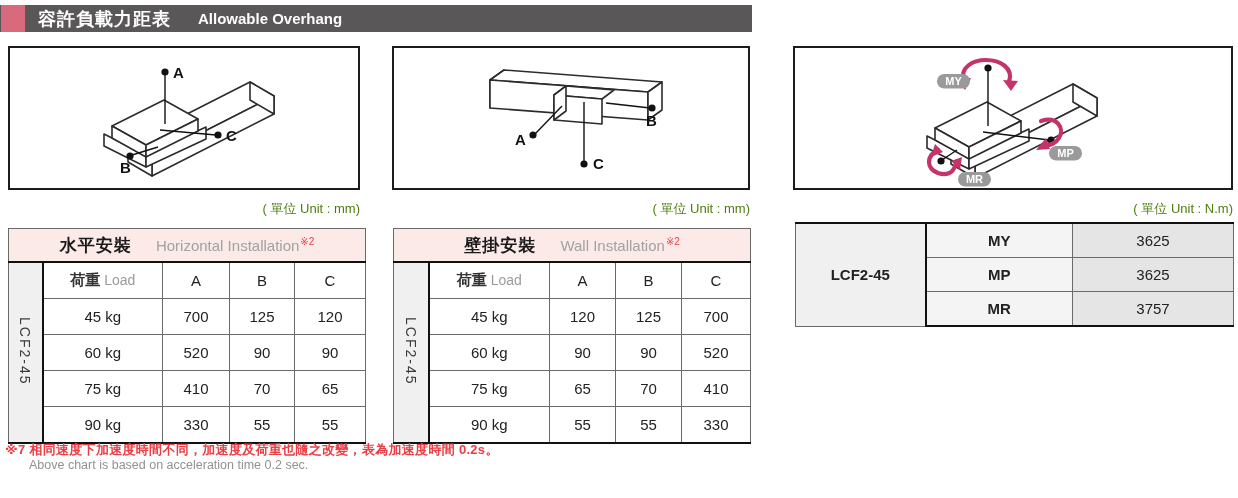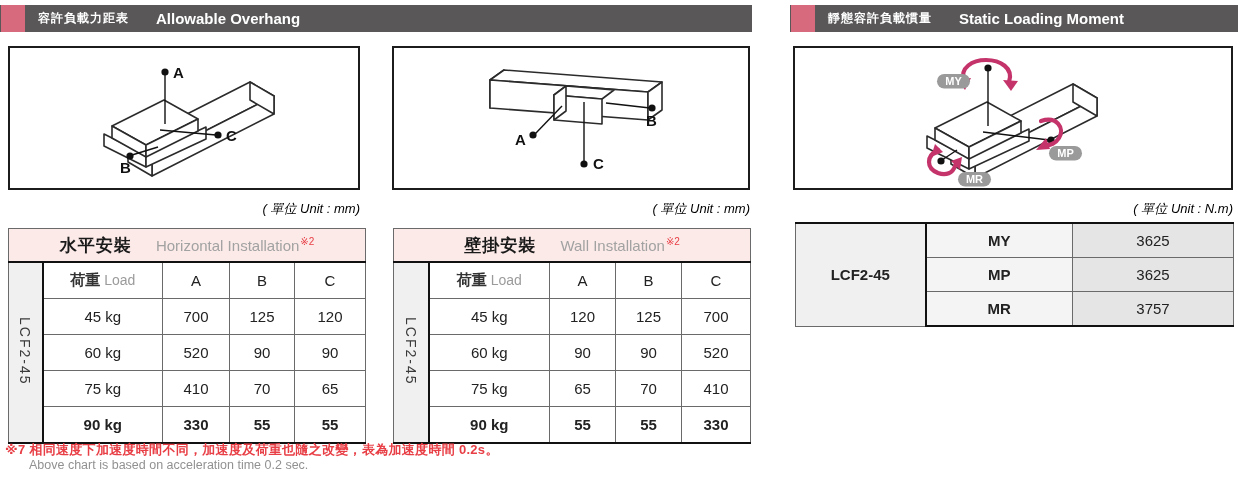--- a/index.html
+++ b/index.html
@@ -4,48 +4,48 @@
 <style>
   html,body{margin:0;padding:0;background:#fff;}
   #page{position:relative;width:1238px;height:498px;background:#fff;overflow:hidden;
         font-family:"Liberation Sans","DejaVu Sans",sans-serif;-webkit-font-smoothing:antialiased;}
 
   
   .section-bar{position:absolute;top:5px;height:27px;background:#595758;display:flex;align-items:center;}
   .bar-left{left:0;width:752px;}
   .bar-right{left:790px;width:448px;}
   .bar-accent{position:absolute;left:1px;top:0;width:24px;height:27px;background:#d76a7c;}
-  .bar-title-zh{color:#fff;font-size:12px;font-weight:bold;margin-left:38px;letter-spacing:1px;white-space:nowrap;}
+  .bar-title-zh{color:#fff;font-size:18px;font-weight:bold;margin-left:38px;letter-spacing:1px;white-space:nowrap;}
   .bar-title-en{color:#fff;font-size:15px;font-weight:bold;margin-left:27px;white-space:nowrap;}
 
   
   .diagram-box{position:absolute;top:46px;height:144px;border:2px solid #1c1c1c;background:#fff;box-sizing:border-box;}
   #dbox1{left:8px;width:352px;}
   #dbox2{left:392px;width:358px;}
   #dbox3{left:793px;width:440px;}
   .diagram-box svg{display:block;width:100%;height:100%;}
 
-  .unit-label{position:absolute;top:200px;font-size:13px;color:#000000;text-align:right;white-space:nowrap;font-style:italic;}
+  .unit-label{position:absolute;top:200px;font-size:13px;color:#4d7c0f;text-align:right;white-space:nowrap;}
   #unit1{left:8px;width:352px;}
   #unit2{left:392px;width:358px;}
   #unit3{left:793px;width:440px;}
 
   
   .otable-wrap{position:absolute;top:228px;width:357px;}
   #otable1{left:8px;}
   #otable2{left:393px;}
   .otable{border-collapse:collapse;table-layout:fixed;width:100%;}
   .otable td{border:1px solid #6a6a6a;text-align:center;vertical-align:middle;font-size:15px;color:#222;background:#fff;}
   .otable tr.title-row td{background:#fbeae8;height:30px;border-bottom:2px solid #111;}
   .t-zh{font-size:17px;font-weight:bold;color:#1a1a1a;letter-spacing:1px;}
   .t-en{font-size:15px;color:#a2a2a2;margin-left:20px;}
   .sup-red{font-size:10px;color:#e83e45;vertical-align:super;margin-left:1px;}
   .otable tr.head-row td{height:33px;}
   .otable tr.data-row td{height:33px;}
-  .otable tr.data-row:last-child td{border-bottom:2px solid #111;font-weight:bold;}
+  .otable tr.data-row:last-child td{border-bottom:2px solid #111;}
   .model-cell{background:#f0f0f1 !important;border-right:2px solid #111 !important;border-bottom:2px solid #111 !important;}
   .vtext{writing-mode:vertical-rl;text-orientation:mixed;display:inline-block;font-size:14px;color:#3a3a3a;letter-spacing:2px;}
   .zh-strong{font-weight:bold;color:#333;}
   .en-dim{color:#9b9b9b;font-size:14px;margin-left:4px;margin-top:8px;}
 
   
   #mtable-wrap{position:absolute;left:795px;top:222px;width:438px;}
   .mtable{border-collapse:collapse;table-layout:fixed;width:100%;}
   .mtable td{border:1px solid #6a6a6a;text-align:center;vertical-align:middle;height:31px;font-size:15px;color:#222;background:#e5e5e5;}
   .mtable tr:first-child td{border-top:2px solid #111;}
@@ -72,25 +72,20 @@
 <body>
 
 <div id="page">
 
   <div class="section-bar bar-left">
     <div class="bar-accent"></div>
     <span class="bar-title-zh">容許負載力距表</span>
     <span class="bar-title-en">Allowable Overhang</span>
   </div>
 
-  <div class="section-bar bar-right">
-    <div class="bar-accent"></div>
-    <span class="bar-title-zh">靜態容許負載慣量</span>
-    <span class="bar-title-en">Static Loading Moment</span>
-  </div>
 
   <div class="diagram-box" id="dbox1">
     <svg viewBox="0 0 348 140" preserveAspectRatio="xMidYMid meet">
       <g class="lineart">
         <polygon points="118,96 240,34 264,48 142,110"></polygon>
         <polygon points="142,110 264,48 264,66 142,128"></polygon>
         <polygon points="240,34 264,48 264,66 240,52"></polygon>
         <polygon points="118,96 142,110 142,128 118,114"></polygon>
         <polygon points="94,86 136,107 136,119 94,98"></polygon>
         <polygon points="136,107 196,79 196,91 136,119"></polygon>

